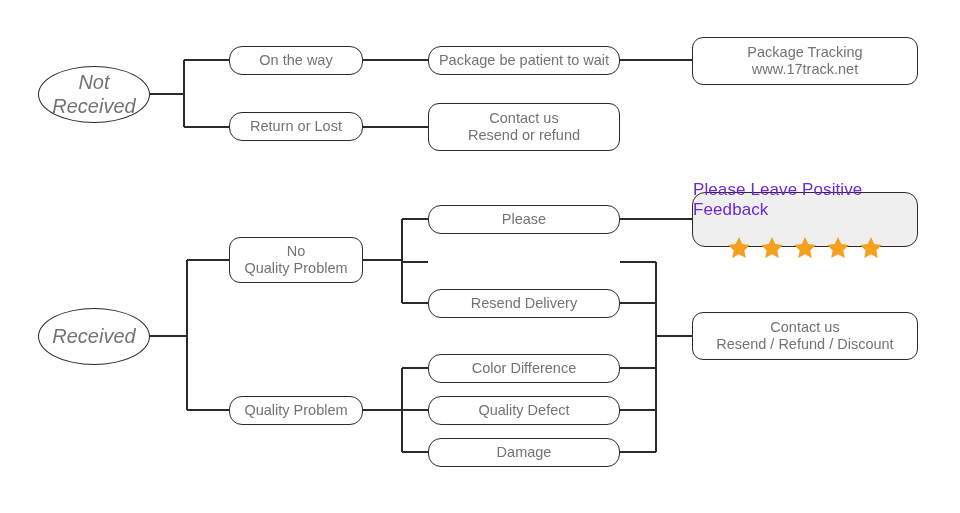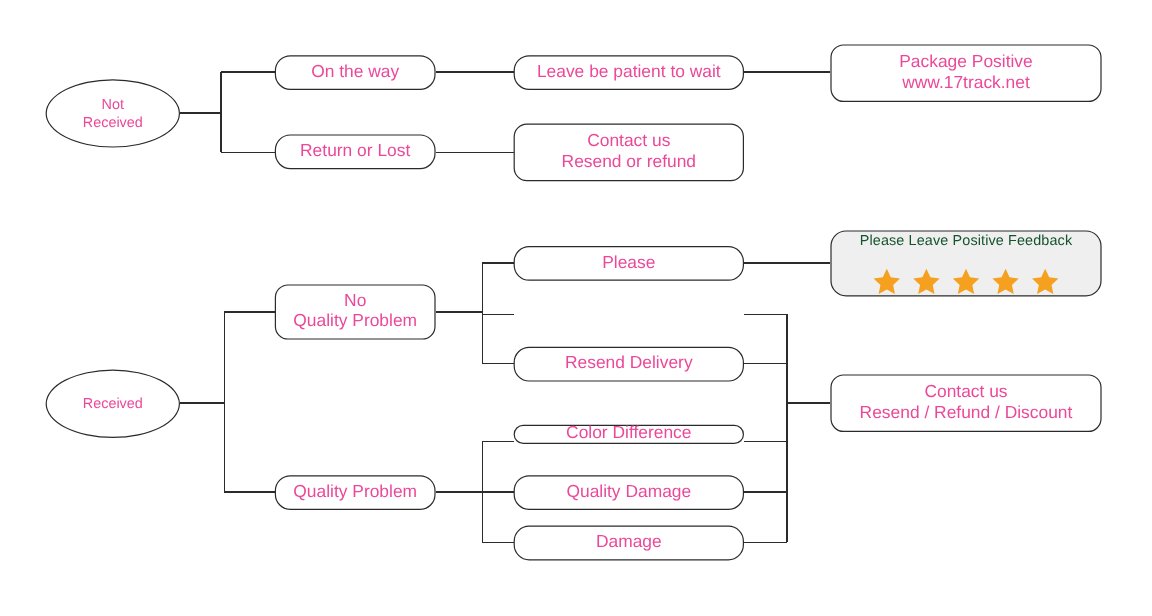--- a/index.html
+++ b/index.html
@@ -25,51 +25,52 @@
   }
   .node {
     position: absolute;
     box-sizing: border-box;
     display: flex;
     align-items: center;
     justify-content: center;
     text-align: center;
     background: #ffffff;
     border: 1.3px solid #2b2b2b;
-    color: #ec4899;
+    color: #737373;
     line-height: 1.18;
     white-space: pre-line;
     z-index: 2;
   }
   .rbox {
     border-radius: 13px;
     font-size: 14.5px;
   }
   .rbox.two-line {
     border-radius: 11px;
   }
   .ellipse {
     border-radius: 50%;
-    font-size: 12px;
+    font-size: 20px;
+    font-style: italic;
   }
   .feedback {
     position: absolute;
     box-sizing: border-box;
     border: 1.3px solid #2b2b2b;
     border-radius: 13px;
     background: #efefef;
     display: flex;
     flex-direction: column;
     align-items: center;
     justify-content: center;
     z-index: 2;
   }
   .feedback .fb-text {
-    font-size: 12px;
-    color: #14532d;
+    font-size: 17px;
+    color: #6d28d9;
     letter-spacing: 0.1px;
     margin-bottom: 16px;
   }
   .stars {
     display: flex;
     gap: 9px;
     line-height: 1;
   }
   .stars svg { display: block; }
 </style>
@@ -133,25 +134,25 @@
 
   <div class="node rbox" style="left:229px; top:46px; width:134px; height:29px;">
     <span>On the way</span>
   </div>
 
   <div class="node rbox" style="left:229px; top:112px; width:134px; height:29px;">
     <span>Return or Lost</span>
   </div>
 
   <div class="node rbox" style="left:428px; top:46px; width:192px; height:29px;">
-    <span>Leave be patient to wait</span>
+    <span>Package be patient to wait</span>
   </div>
 
   <div class="node rbox two-line" style="left:692px; top:37px; width:226px; height:48px;">
-    <span>Package Positive
+    <span>Package Tracking
 www.17track.net</span>
   </div>
 
   <div class="node rbox two-line" style="left:428px; top:103px; width:192px; height:48px;">
     <span>Contact us
 Resend or refund</span>
   </div>
 
   <div class="node ellipse" style="left:38px; top:308px; width:112px; height:57px;">
     <span>Received</span>
@@ -168,26 +169,26 @@
 
   <div class="node rbox" style="left:428px; top:205px; width:192px; height:29px;">
     <span>Please</span>
   </div>
 
 
   <div class="node rbox" style="left:428px; top:289px; width:192px; height:29px;">
     <span>Resend Delivery</span>
   </div>
 
-  <div class="node rbox" style="left:428px; top:354px; width:192px; height:16px;">
+  <div class="node rbox" style="left:428px; top:354px; width:192px; height:29px;">
     <span>Color Difference</span>
   </div>
 
   <div class="node rbox" style="left:428px; top:396px; width:192px; height:29px;">
-    <span>Quality Damage</span>
+    <span>Quality Defect</span>
   </div>
 
   <div class="node rbox" style="left:428px; top:438px; width:192px; height:29px;">
     <span>Damage</span>
   </div>
 
   <div class="feedback" style="left:692px; top:192px; width:226px; height:55px;">
     <div class="fb-text">Please Leave Positive Feedback</div>
     <div class="stars">
       <span>

